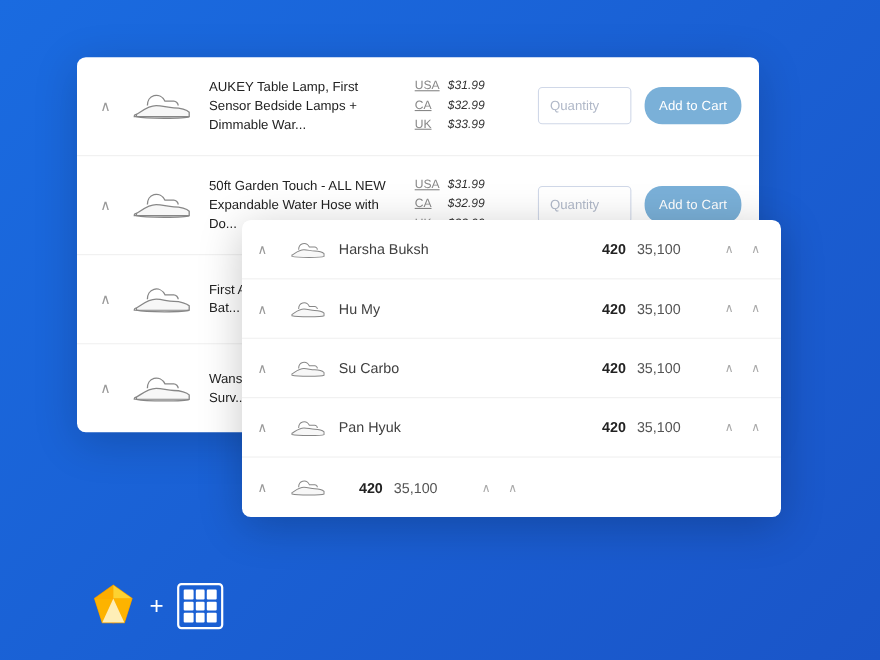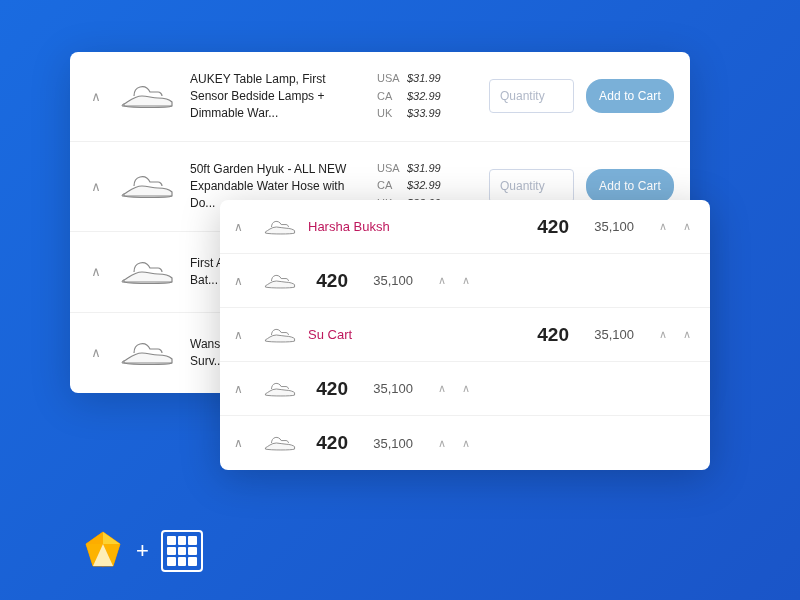--- a/index.html
+++ b/index.html
@@ -73,21 +73,21 @@
       width: 100px;
       flex-shrink: 0;
     }
     .price-row {
       display: flex;
       gap: 6px;
       font-size: 11px;
       line-height: 1.6;
       color: #444;
     }
-    .price-label { color: #888; width: 24px; }
+    .price-label { color: #888; width: 24px; text-decoration: underline; }
     .price-val { color: #333; font-style: italic; }
     .qty-input {
       width: 85px;
       height: 34px;
       border: 1.5px solid #d0d8e8;
       border-radius: 4px;
       padding: 0 10px;
       font-size: 12px;
       color: #888;
       outline: none;
@@ -140,35 +140,35 @@
       width: 36px;
       height: 24px;
       display: flex;
       align-items: center;
       justify-content: center;
       flex-shrink: 0;
     }
     .user-name {
       flex: 1;
       font-size: 13px;
-      color: #be185d;
+      color: #404040;
     }
     .user-num {
-      font-size: 19px;
+      font-size: 13px;
       font-weight: 700;
       color: #222;
       width: 40px;
       text-align: right;
       flex-shrink: 0;
     }
     .user-score {
       font-size: 13px;
       color: #555;
       width: 55px;
-      text-align: right;
+      text-align: left;
       flex-shrink: 0;
     }
     .user-arrows {
       display: flex;
       gap: 6px;
       flex-shrink: 0;
       margin-left: 10px;
     }
     .arrow-up {
       width: 18px;
@@ -259,21 +259,21 @@
   <div class="product-row">
     <div class="chevron-col">∧</div>
     <div class="thumb-col">
       <svg class="thumb-img shoe-svg" viewBox="0 0 56 36" fill="none" xmlns="http://www.w3.org/2000/svg">
         <path d="M4 26 C8 24, 14 18, 22 18 C28 18, 32 20, 38 20 C44 20, 50 22, 52 24 L52 28 C48 30, 12 30, 4 28 Z" stroke="#555" stroke-width="1.2" fill="#f5f5f5"></path>
         <path d="M14 18 C14 14, 16 10, 20 9 C24 8, 28 10, 30 14 L38 14 C40 14, 42 16, 42 18" stroke="#555" stroke-width="1.2" fill="none"></path>
         <path d="M4 26 Q2 26 2 28 L52 28" stroke="#555" stroke-width="1" fill="none"></path>
       </svg>
     </div>
     <div class="info-col">
-      <div class="product-name">50ft Garden Hyuk - ALL NEW Expandable Water Hose with Do...</div>
+      <div class="product-name">50ft Garden Touch - ALL NEW Expandable Water Hose with Do...</div>
     </div>
     <div class="price-col">
       <div class="price-row">
           <span class="price-label">USA</span>
           <span class="price-val">$31.99</span>
         </div>
       <div class="price-row">
           <span class="price-label">CA</span>
           <span class="price-val">$32.99</span>
         </div>
@@ -341,53 +341,55 @@
   </div>
 
   <div class="user-row">
     <div class="user-chevron">∧</div>
     <div class="user-thumb">
       <svg width="34" height="22" viewBox="0 0 56 36" fill="none" class="shoe-svg">
         <path d="M4 26 C8 24, 14 18, 22 18 C28 18, 32 20, 38 20 C44 20, 50 22, 52 24 L52 28 C48 30, 12 30, 4 28 Z" stroke="#555" stroke-width="1.5" fill="#f5f5f5"></path>
         <path d="M14 18 C14 14, 16 10, 20 9 C24 8, 28 10, 30 14 L38 14 C40 14, 42 16, 42 18" stroke="#555" stroke-width="1.5" fill="none"></path>
       </svg>
     </div>
+    <div class="user-name">Hu My</div>
     <div class="user-num">420</div>
     <div class="user-score">35,100</div>
     <div class="user-arrows">
       <div class="arrow-up">∧</div>
       <div class="arrow-up">∧</div>
     </div>
   </div>
 
   <div class="user-row">
     <div class="user-chevron">∧</div>
     <div class="user-thumb">
       <svg width="34" height="22" viewBox="0 0 56 36" fill="none" class="shoe-svg">
         <path d="M4 26 C8 24, 14 18, 22 18 C28 18, 32 20, 38 20 C44 20, 50 22, 52 24 L52 28 C48 30, 12 30, 4 28 Z" stroke="#555" stroke-width="1.5" fill="#f5f5f5"></path>
         <path d="M14 18 C14 14, 16 10, 20 9 C24 8, 28 10, 30 14 L38 14 C40 14, 42 16, 42 18" stroke="#555" stroke-width="1.5" fill="none"></path>
       </svg>
     </div>
-    <div class="user-name">Su Cart</div>
+    <div class="user-name">Su Carbo</div>
     <div class="user-num">420</div>
     <div class="user-score">35,100</div>
     <div class="user-arrows">
       <div class="arrow-up">∧</div>
       <div class="arrow-up">∧</div>
     </div>
   </div>
 
   <div class="user-row">
     <div class="user-chevron">∧</div>
     <div class="user-thumb">
       <svg width="34" height="22" viewBox="0 0 56 36" fill="none" class="shoe-svg">
         <path d="M4 26 C8 24, 14 18, 22 18 C28 18, 32 20, 38 20 C44 20, 50 22, 52 24 L52 28 C48 30, 12 30, 4 28 Z" stroke="#555" stroke-width="1.5" fill="#f5f5f5"></path>
         <path d="M14 18 C14 14, 16 10, 20 9 C24 8, 28 10, 30 14 L38 14 C40 14, 42 16, 42 18" stroke="#555" stroke-width="1.5" fill="none"></path>
       </svg>
     </div>
+    <div class="user-name">Pan Hyuk</div>
     <div class="user-num">420</div>
     <div class="user-score">35,100</div>
     <div class="user-arrows">
       <div class="arrow-up">∧</div>
       <div class="arrow-up">∧</div>
     </div>
   </div>
 
   <div class="user-row">
     <div class="user-chevron">∧</div>

